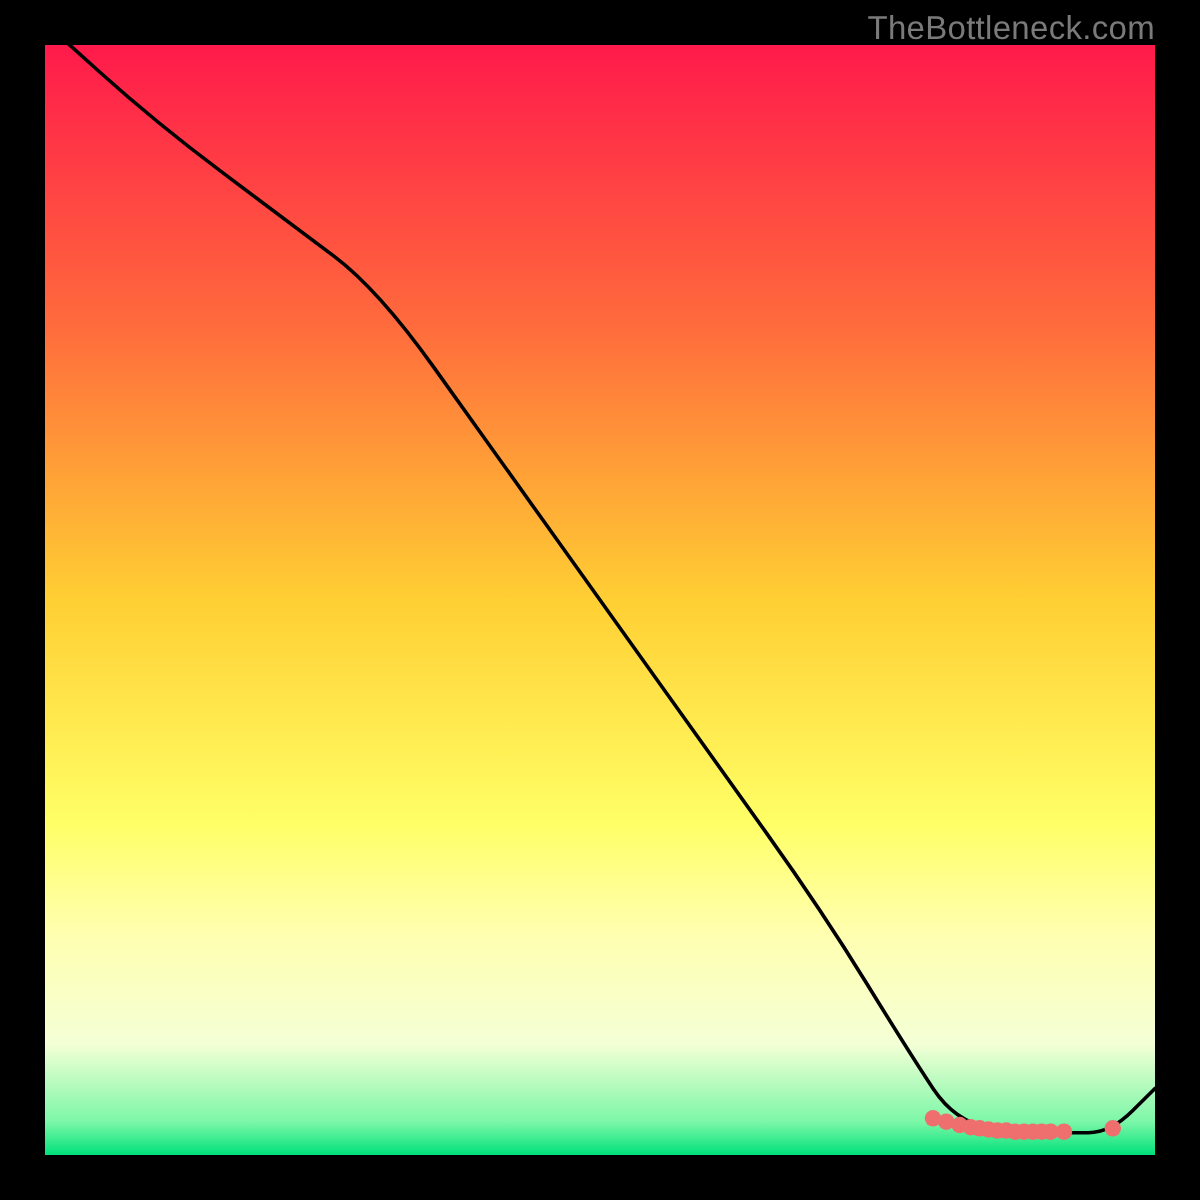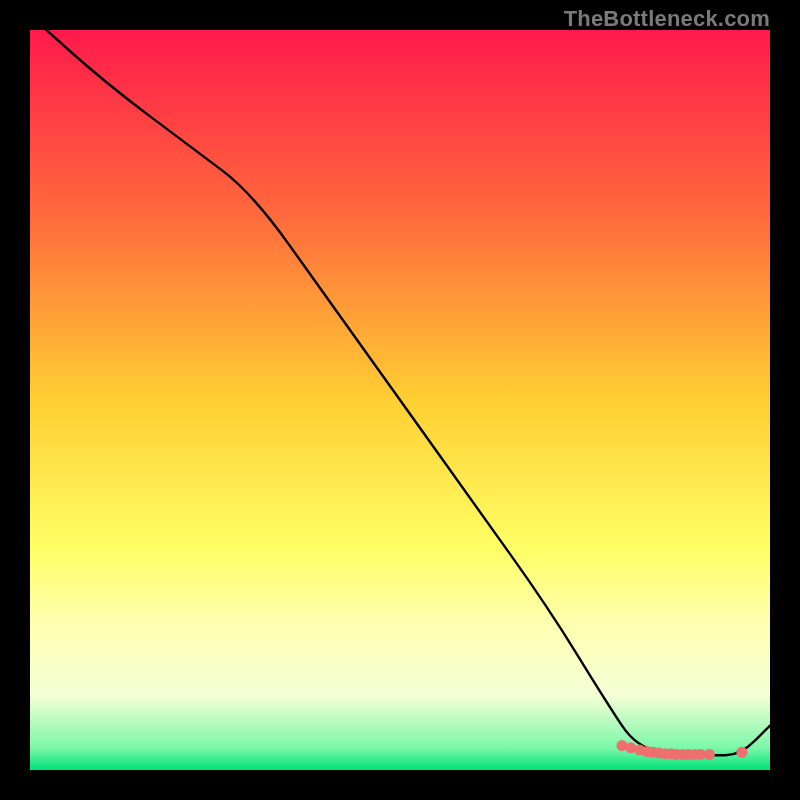--- a/index.html
+++ b/index.html
@@ -23,21 +23,21 @@
     top: 30px;
     width: 740px;
     height: 740px;
   }
   .watermark {
     position: absolute;
     top: 6px;
     right: 30px;
     color: #7a7a7a;
     font-size: 22px;
-    font-weight: 700;
+    font-weight: 400;
     letter-spacing: 0.2px;
     user-select: none;
   }
   svg { display: block; }
 </style>
 </head>
 <body>
 
 <div class="frame">
   <div class="watermark">TheBottleneck.com</div>

